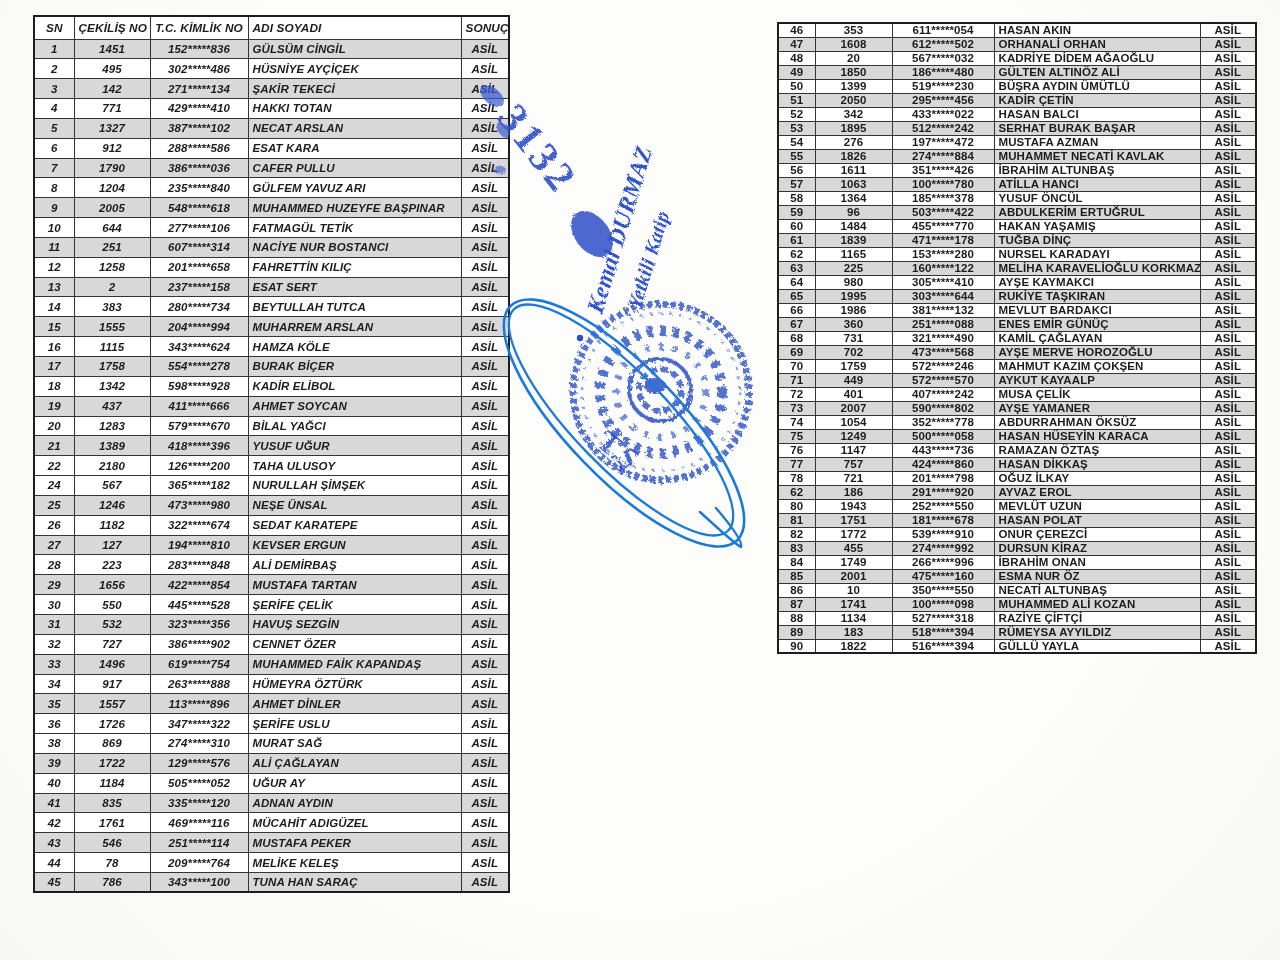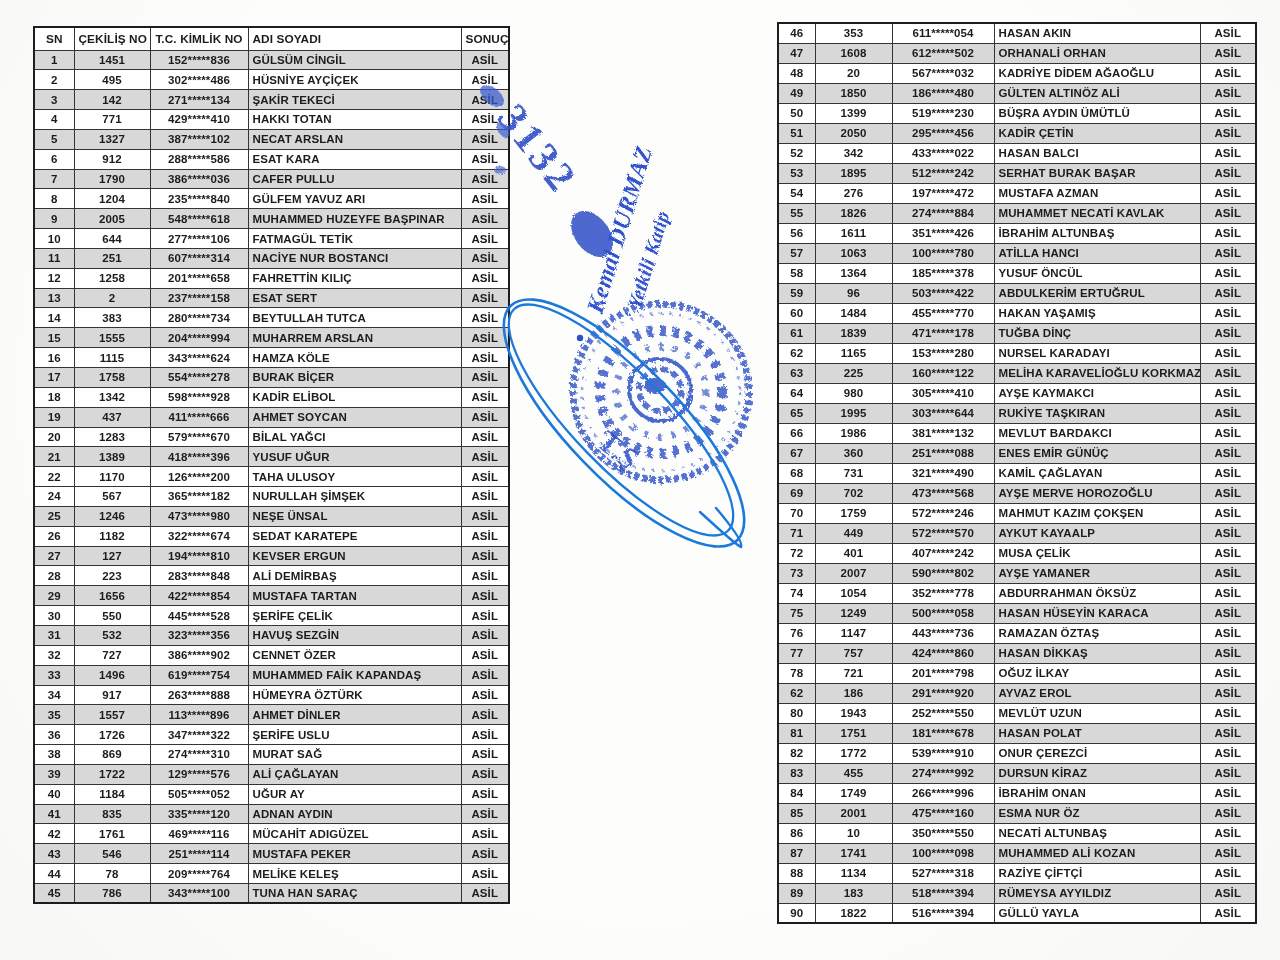--- a/index.html
+++ b/index.html
@@ -7,32 +7,32 @@
     width:1280px;height:960px;position:relative;overflow:hidden;
     background:#fcfcfb;
     font-family:"Liberation Sans",sans-serif;
   }
   .scan-page{position:absolute;inset:0;background:
     radial-gradient(circle at 50% 40%, #fdfdfc 60%, #f7f7f5 100%);}
   table.roster{
     position:absolute;border-collapse:collapse;table-layout:fixed;
     border:2px solid #1d1d1d;background:#fff;
   }
-  table.t-left{left:33px;top:26px;width:475px;}
+  table.t-left{left:33px;top:15px;width:475px;font-style:italic;}
   table.t-right{left:777px;top:22px;width:478px;}
   .roster th,.roster td{
     border:1px solid #343434;
     font-size:11.5px;font-weight:700;color:#1c1c1c;
     padding:0 4px;overflow:hidden;white-space:nowrap;
     letter-spacing:0.1px;
   }
   .roster th{font-size:11.8px;}
   .t-left thead tr{height:23px;}
   .t-left tbody tr{height:19.85px;}
-  .t-right tbody tr{height:20px;}
+  .t-right tbody tr{height:14px;}
   tr.shaded td{background:#d8d8d8;}
   .a0,.a1,.a2,.a4{text-align:center;}
   .a3{text-align:left;}
   
   .ink-overlay{position:absolute;left:0;top:0;width:1280px;height:960px;pointer-events:none;}
   .stamp-text{font-family:"Liberation Serif",serif;font-weight:700;}
 </style>
 </head>
 <body>
 
@@ -198,21 +198,21 @@
         </tr>
         <tr class="shaded">
           <td class="a0">21</td>
           <td class="a1">1389</td>
           <td class="a2">418*****396</td>
           <td class="a3">YUSUF UĞUR</td>
           <td class="a4">ASİL</td>
         </tr>
         <tr>
           <td class="a0">22</td>
-          <td class="a1">1170</td>
+          <td class="a1">2180</td>
           <td class="a2">126*****200</td>
           <td class="a3">TAHA ULUSOY</td>
           <td class="a4">ASİL</td>
         </tr>
         <tr>
           <td class="a0">24</td>
           <td class="a1">567</td>
           <td class="a2">365*****182</td>
           <td class="a3">NURULLAH ŞİMŞEK</td>
           <td class="a4">ASİL</td>

